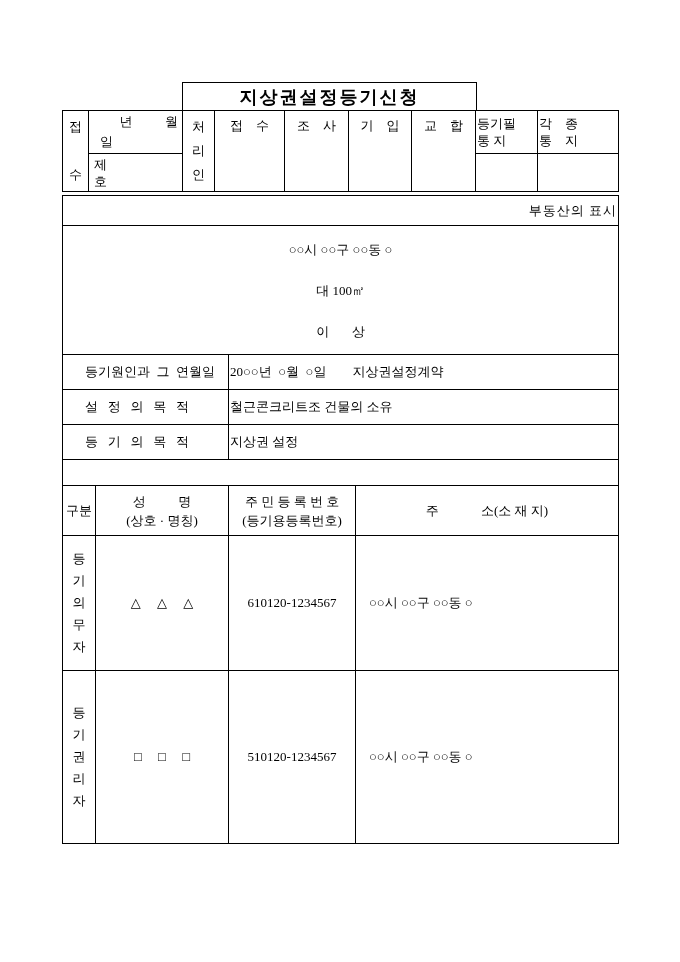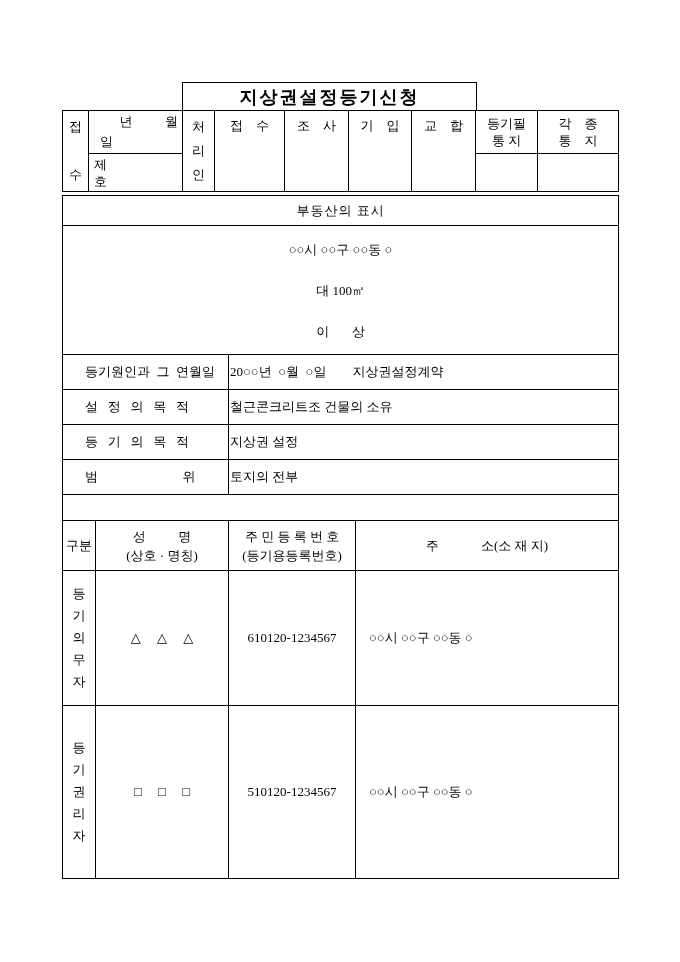--- a/index.html
+++ b/index.html
@@ -21,24 +21,24 @@
   td { border: 1px solid #000; font-size: 13px; vertical-align: middle; overflow: hidden; }
 
   .hdr { position: absolute; left: 0; top: 28px; width: 556px; }
   .hdr tr.r1 td { height: 40px; }
   .hdr tr.r2 td { height: 35px; }
 
   .vspan   { white-space: pre; text-align: center; line-height: 24px; }
   .datecell{ white-space: pre; padding-left: 11px; line-height: 20px; }
   .numcell { white-space: pre; padding-left: 5px; line-height: 17px; }
   .stamp   { vertical-align: top; padding-top: 6px; text-align: center; white-space: pre; }
-  .notice  { white-space: pre; text-align: center; line-height: 17px; margin-top: 44px; }
+  .notice  { white-space: pre; text-align: left; line-height: 17px; margin-top: 44px; }
 
   .main { position: absolute; left: 62px; top: 195px; width: 556px; }
-  .r-sect td  { height: 27px; text-align: center; letter-spacing: 1px; }
+  .r-sect td  { height: 27px; text-align: right; letter-spacing: 1px; }
   .r-prop td  { height: 126px; vertical-align: middle; }
   .prop-line  { text-align: center; line-height: 41px; white-space: pre; }
   .r-field td { height: 32px; }
   .lbl { padding-left: 22px; white-space: pre; }
   .val { white-space: pre; }
   .r-empty td { height: 23px; }
   .r-phead td { height: 47px; text-align: center; white-space: pre; line-height: 19px; }
   .r-p1 td { height: 132px; }
   .r-p2 td { height: 170px; }
   .vcat  { white-space: pre; text-align: center; line-height: 22px; }
@@ -119,24 +119,20 @@
       <td colspan="2" class="val">20○○년  ○월  ○일        지상권설정계약</td>
     </tr>
     <tr class="r-field">
       <td colspan="2" class="lbl">설   정   의   목   적</td>
       <td colspan="2" class="val">철근콘크리트조 건물의 소유</td>
     </tr>
     <tr class="r-field">
       <td colspan="2" class="lbl">등   기   의   목   적</td>
       <td colspan="2" class="val">지상권 설정</td>
     </tr>
-    <tr class="r-field">
-      <td colspan="2" class="lbl">범                          위</td>
-      <td colspan="2" class="val">토지의 전부</td>
-    </tr>
 
     <tr class="r-empty">
       <td colspan="4"></td>
     </tr>
 
     <tr class="r-phead">
       <td>구분</td>
       <td>성          명
 (상호 · 명칭)</td>
       <td>주 민 등 록 번 호

